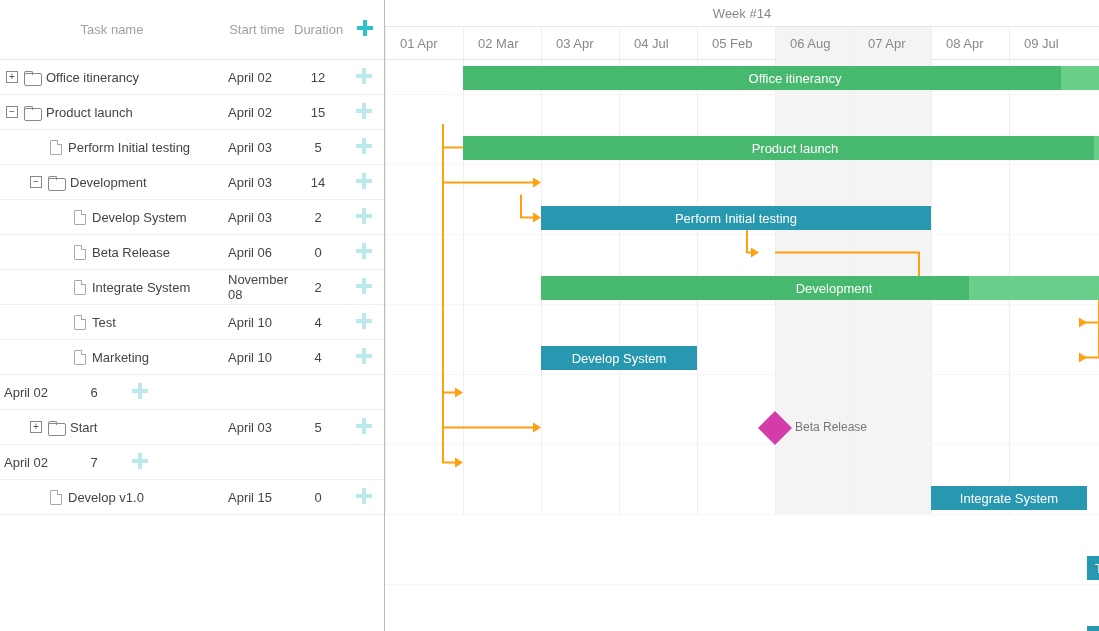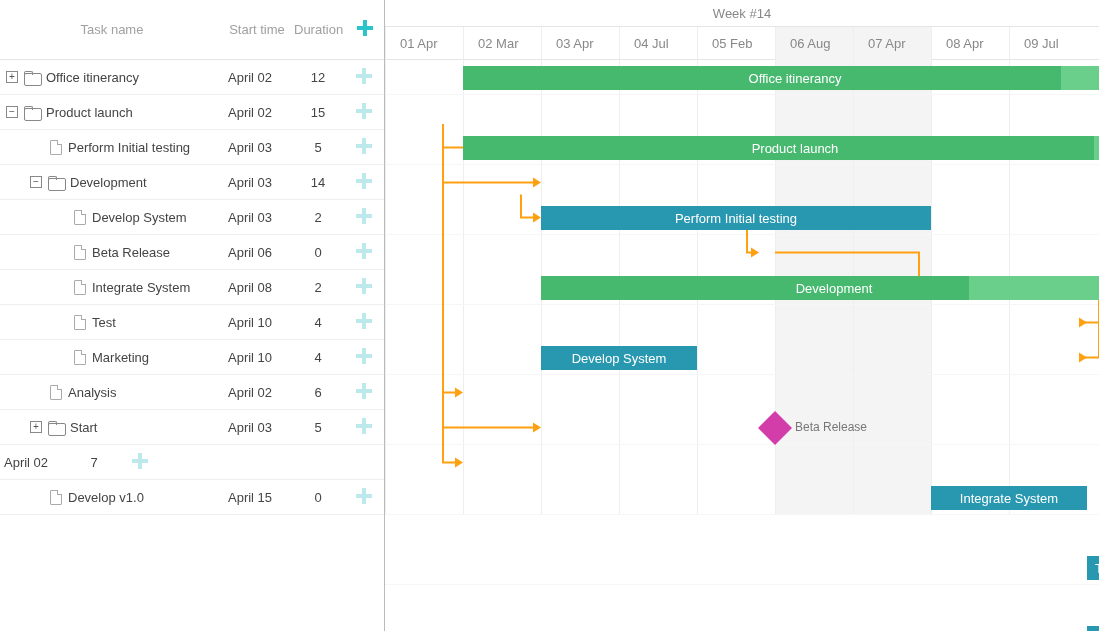--- a/index.html
+++ b/index.html
@@ -132,21 +132,21 @@
           <div class="add-cell"><span class="plus-icon light"></span></div>
         </div>
         <div class="grid-row">
           <div class="task-cell">
             <span class="indent-spacer"></span>
             <span class="indent-spacer"></span>
             <span class="indent-spacer" style="width: 14px;"></span>
             <span class="icon-file"></span>
             <span>Integrate System</span>
           </div>
-          <div class="start-cell">April 08</div>
+          <div class="start-cell">November 08</div>
           <div class="dur-cell">2</div>
           <div class="add-cell"><span class="plus-icon light"></span></div>
         </div>
         <div class="grid-row">
           <div class="task-cell">
             <span class="indent-spacer"></span>
             <span class="indent-spacer"></span>
             <span class="indent-spacer" style="width: 14px;"></span>
             <span class="icon-file"></span>
             <span>Test</span>
@@ -161,26 +161,20 @@
             <span class="indent-spacer"></span>
             <span class="indent-spacer" style="width: 14px;"></span>
             <span class="icon-file"></span>
             <span>Marketing</span>
           </div>
           <div class="start-cell">April 10</div>
           <div class="dur-cell">4</div>
           <div class="add-cell"><span class="plus-icon light"></span></div>
         </div>
         <div class="grid-row">
-          <div class="task-cell">
-            <span class="indent-spacer"></span>
-            <span class="indent-spacer" style="width: 14px;"></span>
-            <span class="icon-file"></span>
-            <span>Analysis</span>
-          </div>
           <div class="start-cell">April 02</div>
           <div class="dur-cell">6</div>
           <div class="add-cell"><span class="plus-icon light"></span></div>
         </div>
         <div class="grid-row">
           <div class="task-cell">
             <span class="indent-spacer"></span>
             <span class="expand-box">+</span>
             <span class="icon-folder"></span>
             <span>Start</span>

